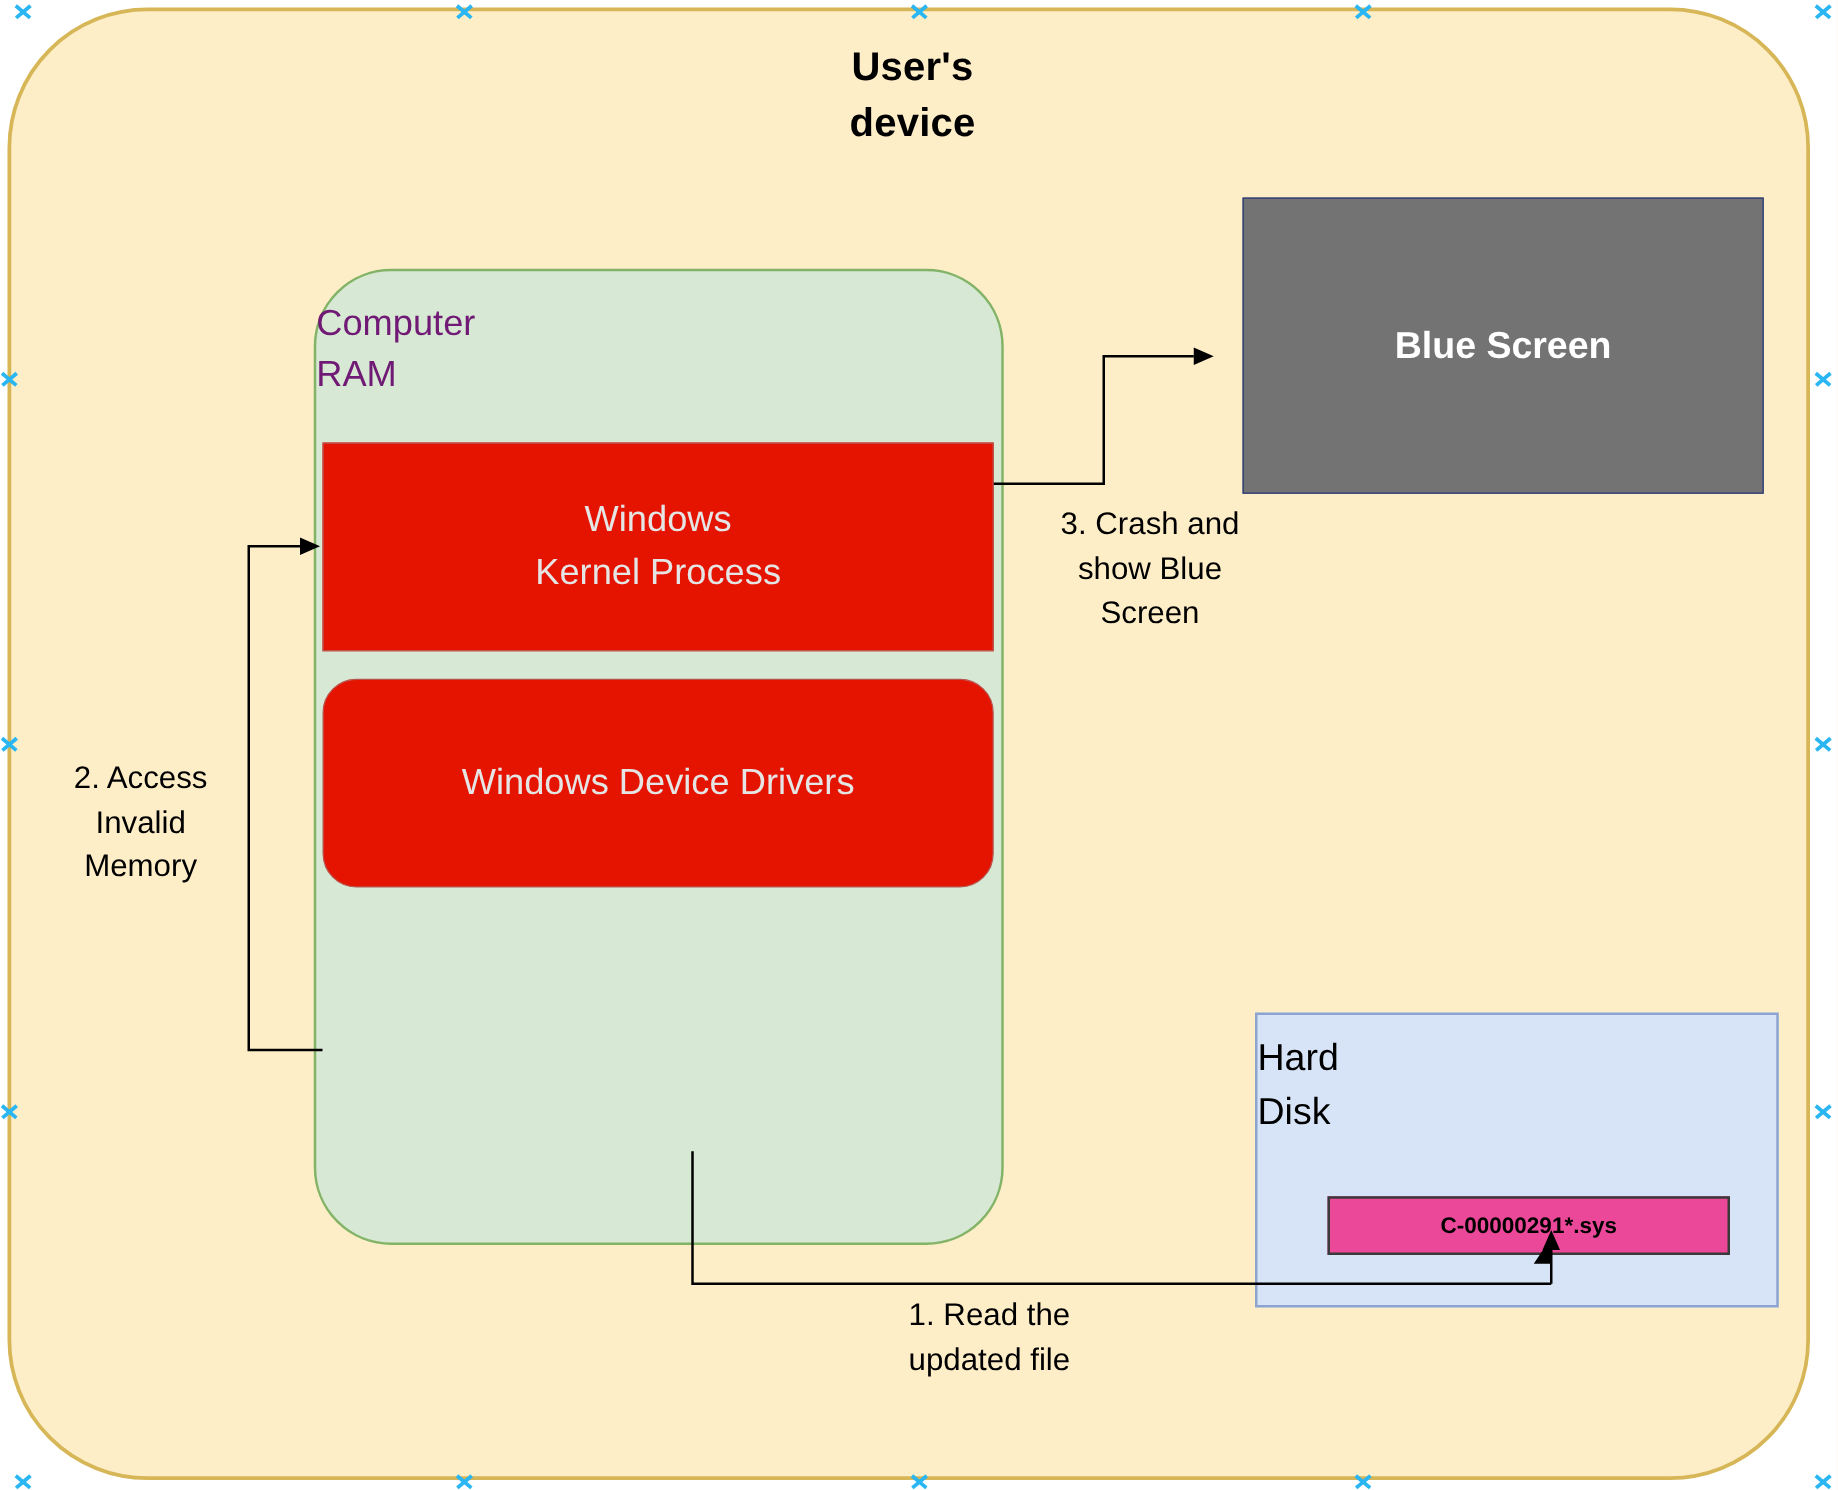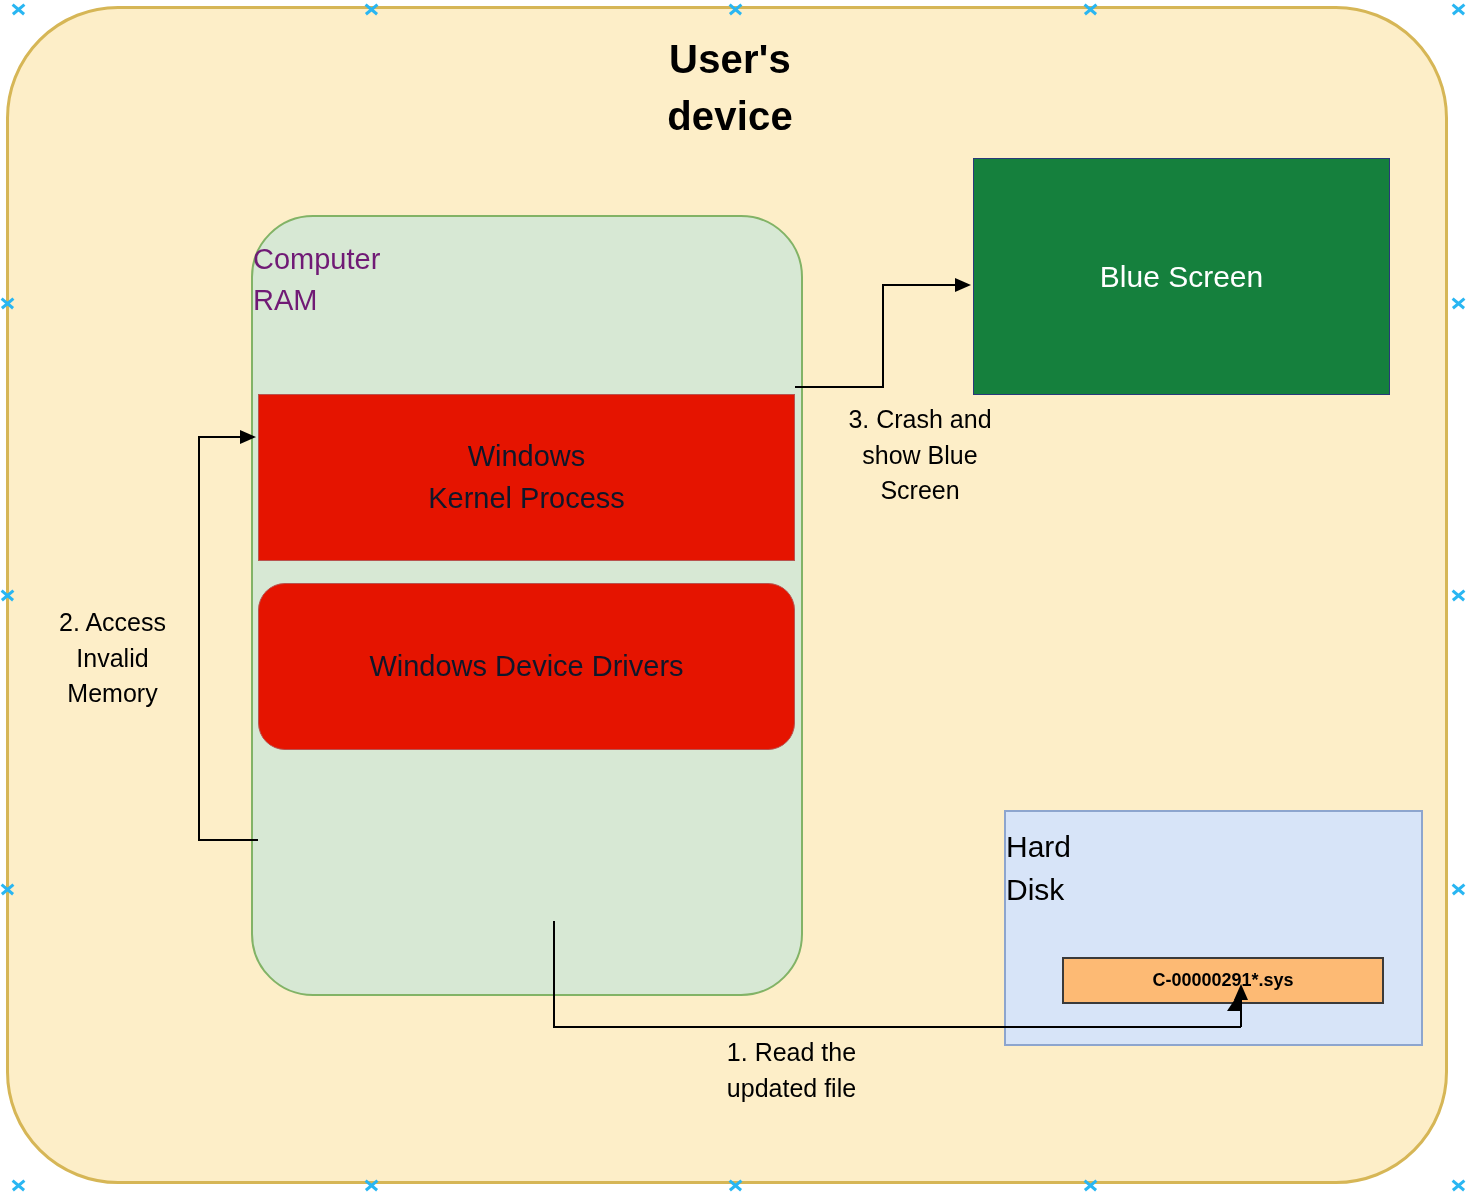--- a/index.html
+++ b/index.html
@@ -9,66 +9,66 @@
   #stage{position:absolute;inset:0;width:1470px;height:1192px;}
 
   
   .device{
     position:absolute;left:6px;top:6px;width:1442px;height:1178px;
     background:#fdeec8;border:3px solid #d6b656;border-radius:112px;
     box-sizing:border-box;
   }
   .device-title{
     position:absolute;left:0;top:22px;width:1442px;text-align:center;
-    font-size:40px;font-weight:bold;color:#000;line-height:1.42;
+    font-size:32px;font-weight:bold;color:#000;line-height:1.42;
     letter-spacing:.2px;
   }
 
   
   .ram{
     position:absolute;left:251px;top:215px;width:552px;height:781px;
     background:#d7e8d4;border:2px solid #82b366;border-radius:62px;
     box-sizing:border-box;
   }
   .ram-title{
     position:absolute;left:0;top:22px;width:552px;
     font-size:29px;color:#701a75;line-height:1.42;
   }
 
   
   .proc{
     position:absolute;left:258px;width:537px;background:#e51400;
     border:1px solid #b85450;box-sizing:border-box;
     display:flex;align-items:center;justify-content:center;text-align:center;
-    color:#0f172a;font-size:29px;line-height:1.42;margin-top:40px;
+    color:#e5e5e5;font-size:29px;line-height:1.42;
   }
   .proc.kernel{top:354px;height:167px;}
   .proc.drivers{top:543px;height:167px;border-radius:27px;}
   .proc.falcon{top:757px;height:164px;}
 
   
   .bluescreen{
-    position:absolute;left:973px;top:158px;width:417px;height:237px;
-    background:#15803d;border:1px solid #29397a;box-sizing:border-box;
+    position:absolute;left:994px;top:158px;width:417px;height:237px;
+    background:#737373;border:1px solid #29397a;box-sizing:border-box;
     display:flex;align-items:center;justify-content:center;
-    color:#ffffff;font-size:30px;
+    color:#ffffff;font-size:30px;font-weight:bold;
   }
 
   
   .harddisk{
     position:absolute;left:1004px;top:810px;width:419px;height:236px;
     background:#d7e4f8;border:2px solid #8da5ce;box-sizing:border-box;
   }
   .harddisk-title{
     position:absolute;left:0;top:14px;width:498px;
     font-size:30px;color:#000;line-height:1.42;
   }
   .sysfile{
     position:absolute;left:56px;top:145px;width:322px;height:47px;
-    background:#fdba74;border:2px solid #3a3a3a;box-sizing:border-box;
+    background:#ec4899;border:2px solid #3a3a3a;box-sizing:border-box;
     display:flex;align-items:center;justify-content:center;
     font-size:18px;font-weight:bold;color:#000;
   }
 
   
   .step{position:absolute;color:#000;font-size:25px;line-height:1.42;text-align:center;padding-left:24px;}
   .step-1{left:660px;top:1035px;width:215px;}
   .step-2{left:6px;top:605px;width:165px;}
   .step-3{left:802px;top:402px;width:188px;}
 

